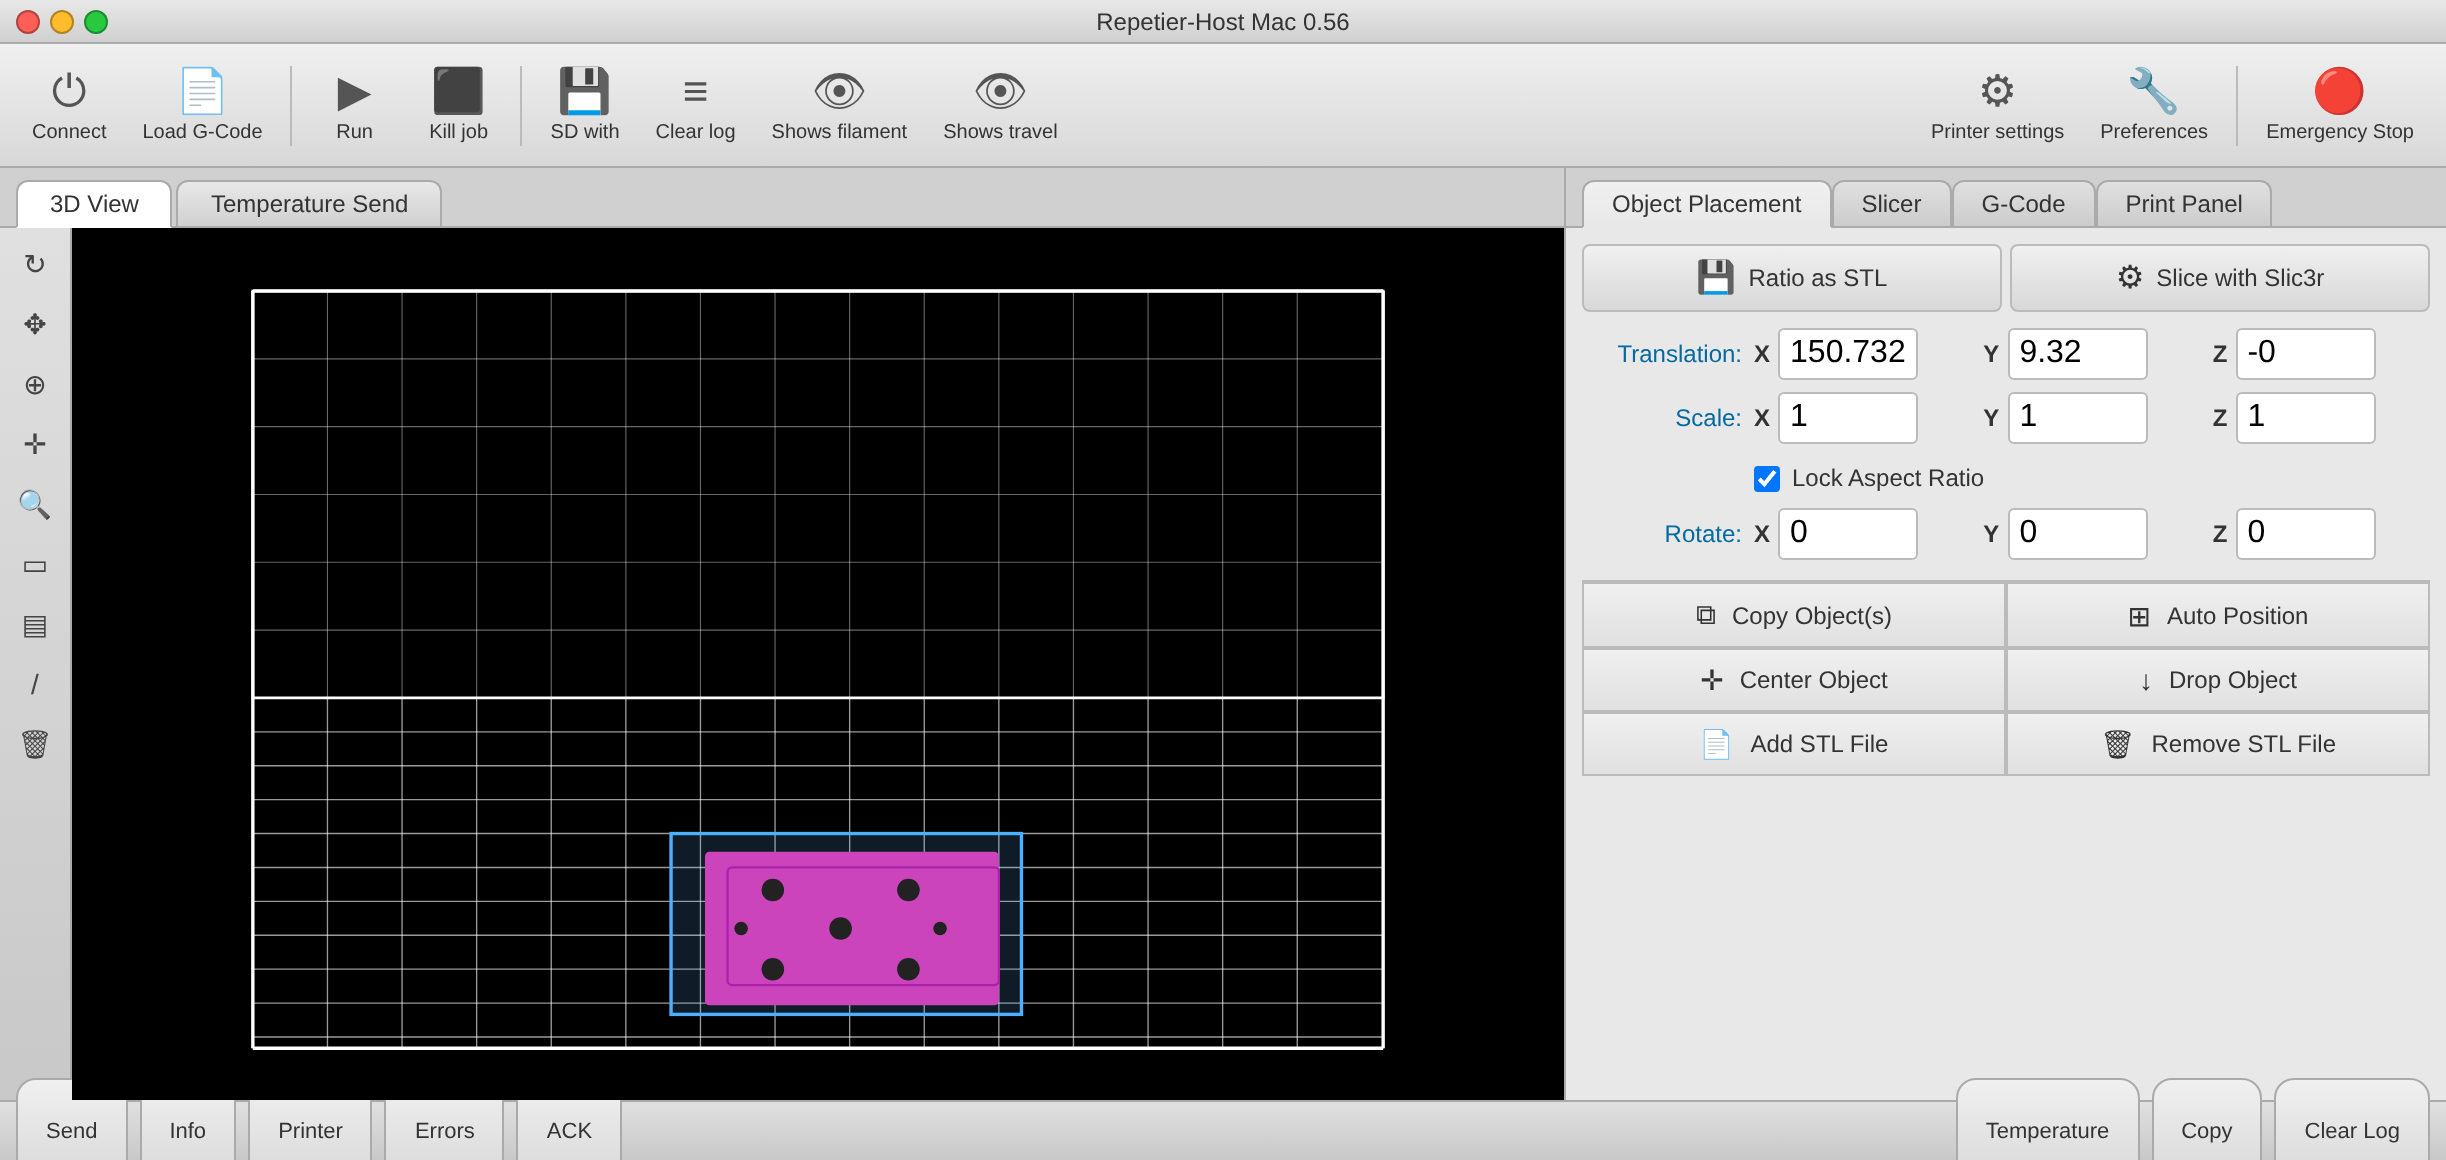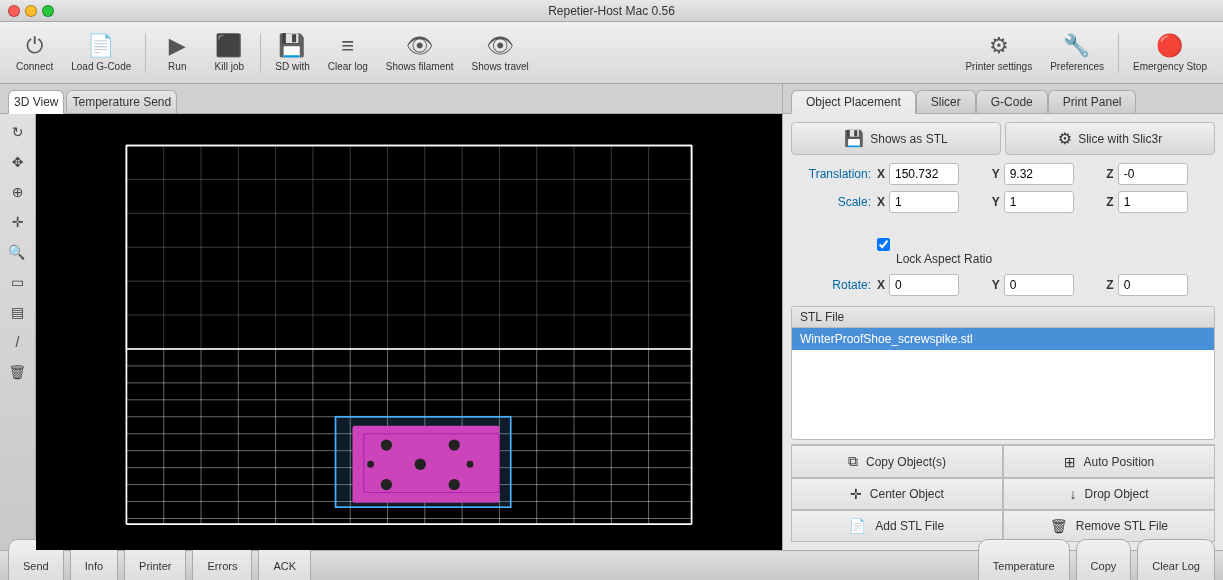--- a/index.html
+++ b/index.html
@@ -108,21 +108,21 @@
 
     
     .tabs-row {
       background: #d0d0d0;
       border-bottom: 1px solid #aaa;
       display: flex;
       padding: 6px 8px 0;
       gap: 2px;
     }
     .tab {
-      padding: 4px 5px;
+      padding: 4px 16px;
       border-radius: 6px 6px 0 0;
       border: 1px solid #aaa;
       border-bottom: none;
       background: linear-gradient(to bottom, #e8e8e8, #d0d0d0);
       cursor: pointer;
       font-size: 12px;
       color: #333;
     }
     .tab.active {
       background: white;
@@ -224,31 +224,31 @@
       font-size: 12px;
       font-weight: bold;
       color: #333;
     }
     .axis-input {
       width: 70px;
       padding: 3px 5px;
       border: 1px solid #bbb;
       border-radius: 3px;
       background: white;
-      font-size: 12px;
+      font-size: 16px;
     }
 
     .checkbox-row {
       display: flex;
       align-items: center;
       margin: 4px 0 8px 86px;
       gap: 6px;
     }
     .checkbox-row input { margin: 0; }
-    .checkbox-label { font-size: 12px; color: #333; margin-top: 29px; }
+    .checkbox-label { font-size: 12px; color: #333; }
 
     
     .stl-section {
       margin-top: 4px;
       border: 1px solid #bbb;
       background: white;
       border-radius: 3px;
       flex: 1;
       overflow-y: auto;
     }
@@ -514,21 +514,21 @@
       <div class="right-tab">
         <span>Print Panel</span>
       </div>
     </div>
 
     <div class="placement-panel">
 
       <div class="panel-toolbar">
         <div class="panel-btn">
           <span class="panel-btn-icon">💾</span>
-          <span>Shows as STL</span>
+          <span>Ratio as STL</span>
         </div>
         <div class="panel-btn">
           <span class="panel-btn-icon">⚙</span>
           <span>Slice with Slic3r</span>
         </div>
       </div>
 
       <div class="field-row">
         <span class="field-label">Translation:</span>
         <div class="axis-group">
@@ -575,24 +575,20 @@
         <div class="axis-group">
           <span class="axis-label">Y</span>
           <input class="axis-input" type="text" value="0" style="">
         </div>
         <div class="axis-group">
           <span class="axis-label">Z</span>
           <input class="axis-input" type="text" value="0" style="">
         </div>
       </div>
 
-      <div class="stl-section">
-        <div class="stl-header">STL File</div>
-        <div class="stl-item selected">WinterProofShoe_screwspike.stl</div>
-      </div>
 
       <div class="action-grid">
         <div class="action-btn">
           <span class="action-btn-icon">⧉</span>
           <span>Copy Object(s)</span>
         </div>
         <div class="action-btn">
           <span class="action-btn-icon">⊞</span>
           <span>Auto Position</span>
         </div>

